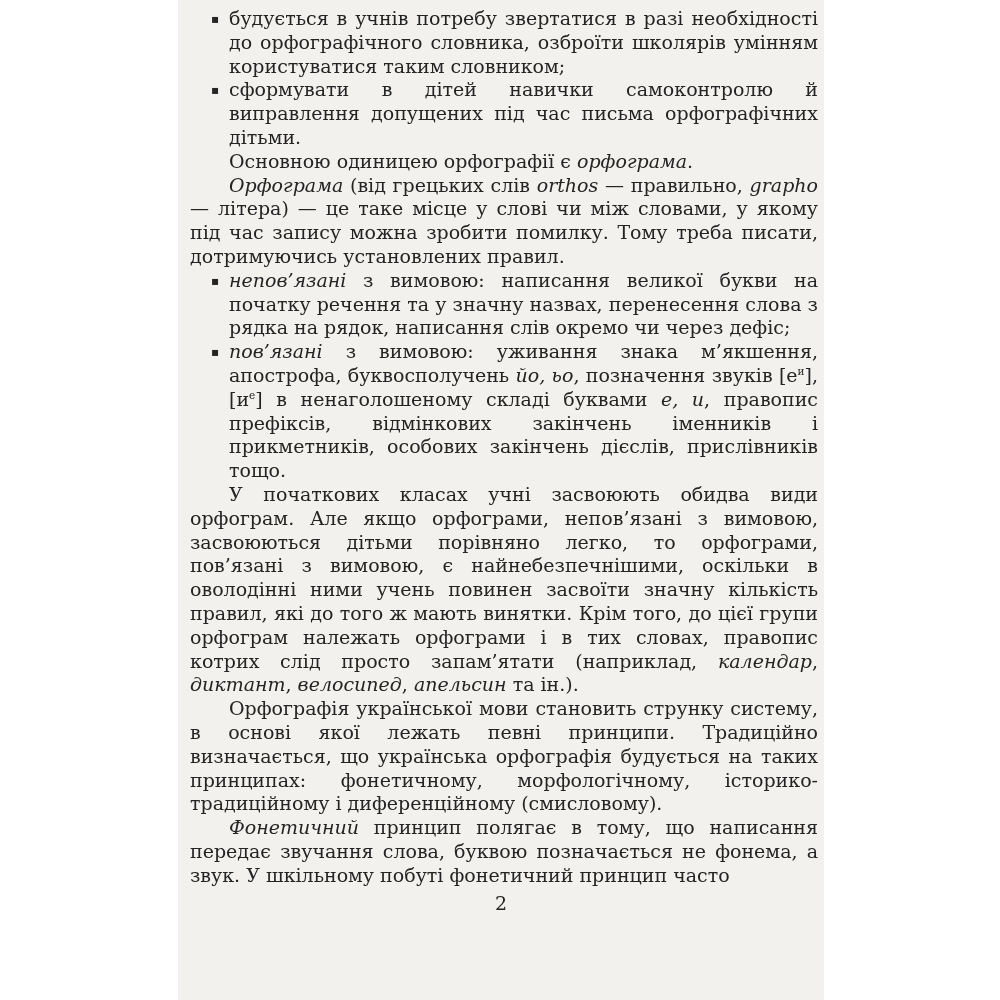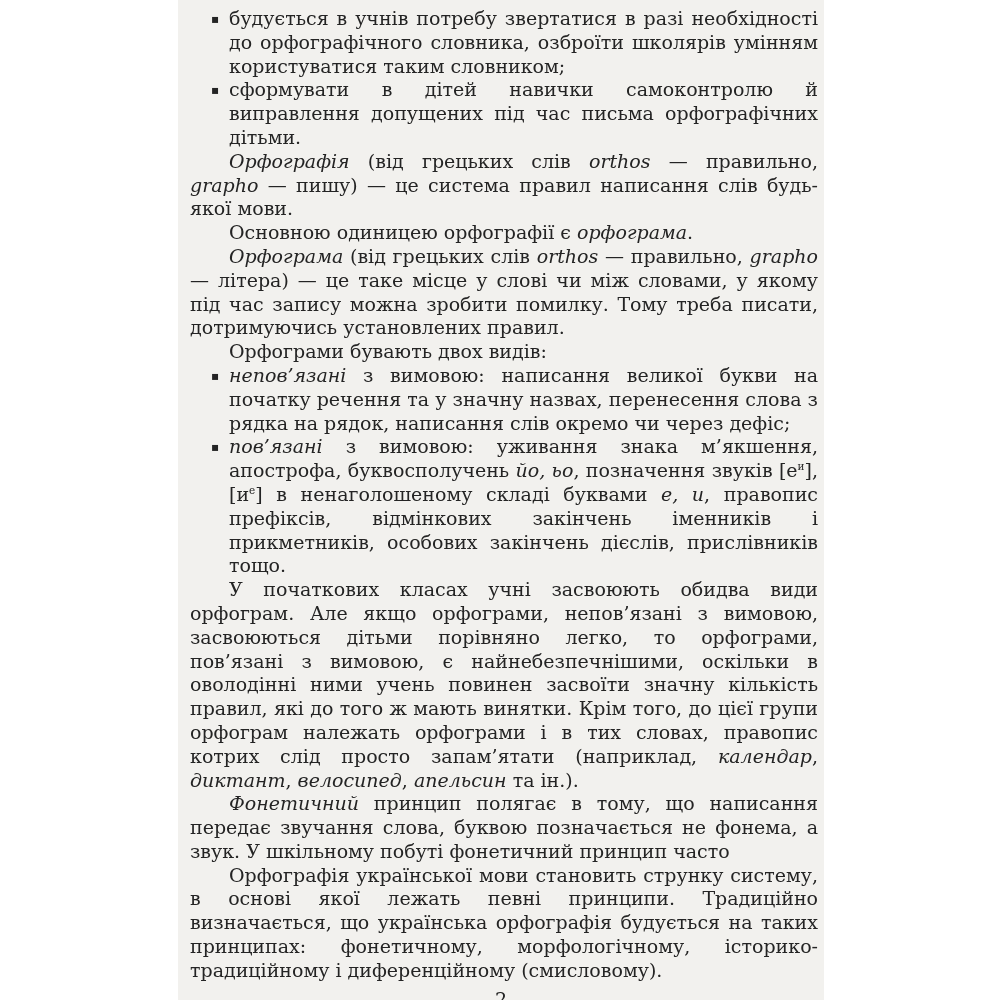--- a/index.html
+++ b/index.html
@@ -56,24 +56,22 @@
     color: #242424;
   }
 </style>
 </head>
 <body style="background: rgb(255, 255, 255);">
 
 <div class="book-page" style="background: rgb(242, 241, 238);">
   <div class="text-col" style="color: rgb(36, 36, 36);">
       <div class="block bullet"><span class="marker">▪</span><span>будується в учнів потребу звертатися в разі необхідності до орфографічного словника, озброїти школярів умінням користуватися таким словником;</span></div>
       <div class="block bullet"><span class="marker">▪</span><span>сформувати в дітей навички самоконтролю й виправлення допущених під час письма орфографічних дітьми.</span></div>
-      <div class="block para"><i>Орфографія</i><span> (від грецьких слів </span><i>orthos</i><span> — правильно, </span><i>grapho</i><span> — пишу) — це система правил написання слів будь-якої мови.</span></div>
       <div class="block para"><span>Основною одиницею орфографії є </span><i>орфограма</i><span>.</span></div>
       <div class="block para"><i>Орфограма</i><span> (від грецьких слів </span><i>orthos</i><span> — правильно, </span><i>grapho</i><span> — літера) — це таке місце у слові чи між словами, у якому під час запису можна зробити помилку. Тому треба писати, дотримуючись установлених правил.</span></div>
-      <div class="block para"><span>Орфограми бувають двох видів:</span></div>
       <div class="block bullet"><span class="marker">▪</span><i>непов’язані</i><span> з вимовою: написання великої букви на початку речення та у значну назвах, перенесення слова з рядка на рядок, написання слів окремо чи через дефіс;</span></div>
       <div class="block bullet"><span class="marker">▪</span><i>пов’язані</i><span> з вимовою: уживання знака м’якшення, апострофа, буквосполучень </span><i>йо, ьо</i><span>, позначення звуків [е</span><sup>и</sup><span>], [и</span><sup>е</sup><span>] в ненаголошеному складі буквами </span><i>е, и</i><span>, правопис префіксів, відмінкових закінчень іменників і прикметників, особових закінчень дієслів, прислівників тощо.</span></div>
       <div class="block para"><span>У початкових класах учні засвоюють обидва види орфограм. Але якщо орфограми, непов’язані з вимовою, засвоюються дітьми порівняно легко, то орфограми, пов’язані з вимовою, є найнебезпечнішими, оскільки в оволодінні ними учень повинен засвоїти значну кількість правил, які до того ж мають винятки. Крім того, до цієї групи орфограм належать орфограми і в тих словах, правопис котрих слід просто запам’ятати (наприклад, </span><i>календар</i><span>, </span><i>диктант</i><span>, </span><i>велосипед</i><span>, </span><i>апельсин</i><span> та ін.).</span></div>
+      <div class="block para"><span>Орфографія української мови становить струнку систему, в основі якої лежать певні принципи. Традиційно визначається, що українська орфографія будується на таких принципах: фонетичному, морфологічному, історико-традиційному і диференційному (смисловому).</span></div>
       <div class="block para"><i>Фонетичний</i><span> принцип полягає в тому, що написання передає звучання слова, буквою позначається не фонема, а звук. У шкільному побуті фонетичний принцип часто</span></div>
-      <div class="block para"><span>Орфографія української мови становить струнку систему, в основі якої лежать певні принципи. Традиційно визначається, що українська орфографія будується на таких принципах: фонетичному, морфологічному, історико-традиційному і диференційному (смисловому).</span></div>
     </div>
   <div class="page-number">2</div>
 </div>
 
 </body></html>

